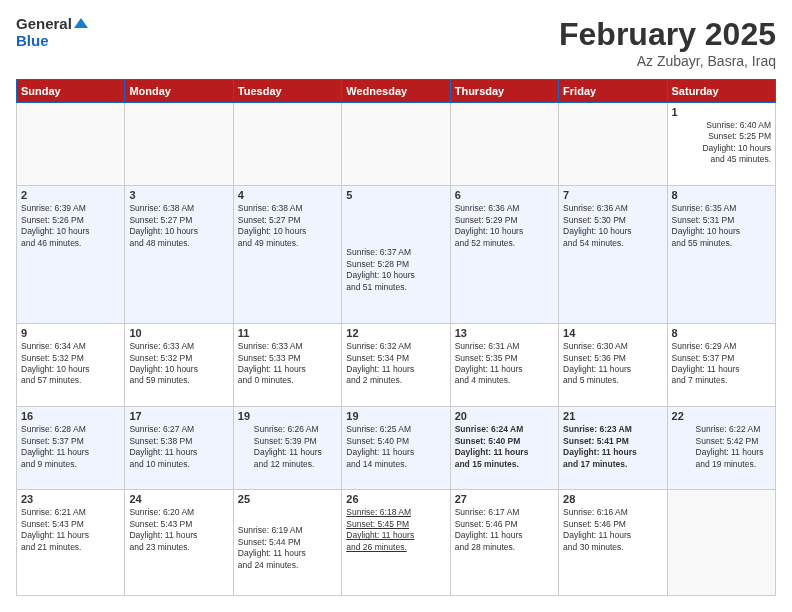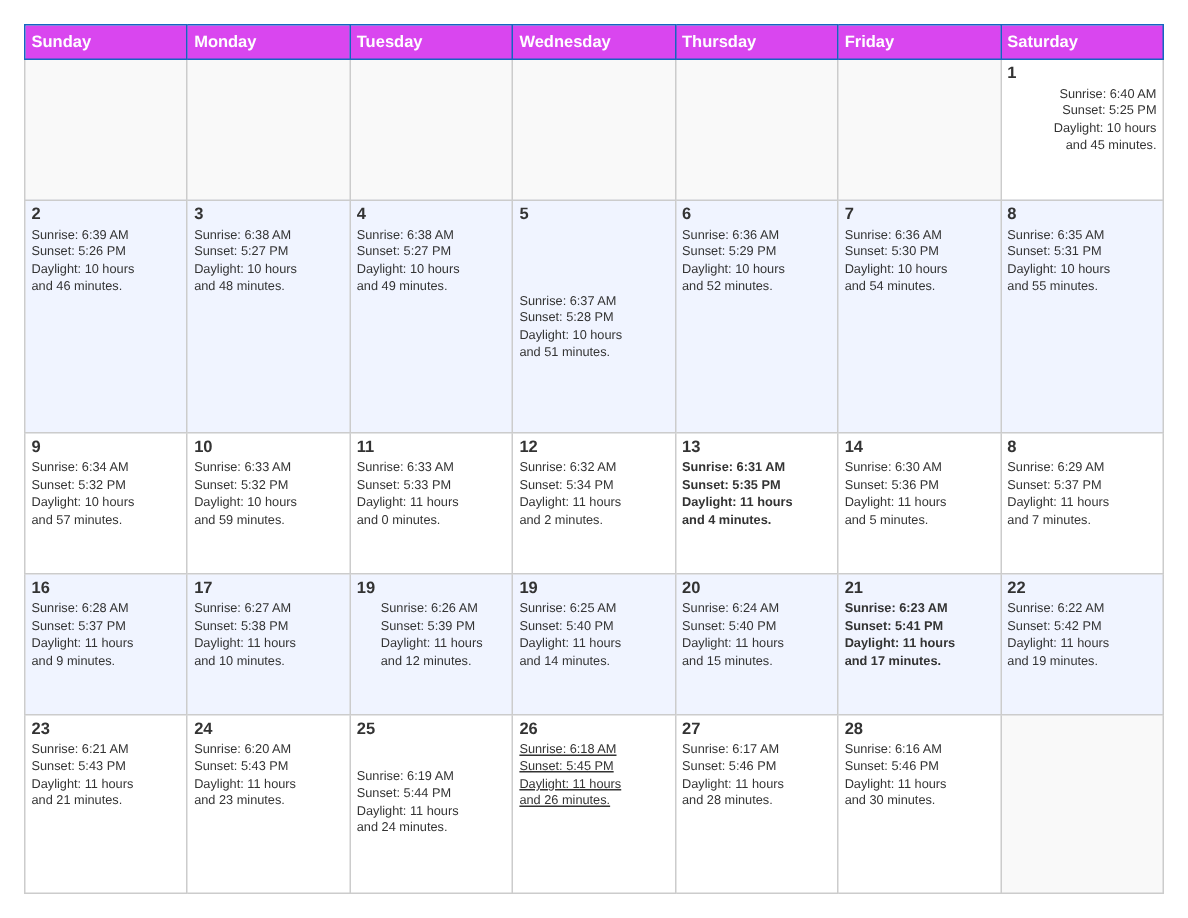--- a/index.html
+++ b/index.html
@@ -41,21 +41,21 @@
       color: #555;
     }
     .calendar {
       flex: 1;
       border: 1px solid #ccc;
       border-collapse: collapse;
       width: 100%;
       table-layout: fixed;
     }
     .calendar th {
-      background: #d946ef;
+      background: #b91c1c;
       color: #fff;
       font-size: 11px;
       font-weight: bold;
       padding: 5px 4px;
       border: 1px solid #1565c0;
       text-align: left;
     }
     .calendar td {
       border: 1px solid #ccc;
       vertical-align: top;
@@ -79,20 +79,32 @@
       color: #333;
     }
     .alt-row td {
       background: #f0f4ff;
     }
   </style>
 </head>
 <body>
 
 <div class="page">
+  <div class="header">
+    <div class="logo">
+  <div style="display:flex;flex-direction:column;line-height:1.1;">
+    <span style="font-size:15px;font-weight:bold;color:#333;">General<span style="display:inline-block;width:0;height:0;border-left:7px solid transparent;border-right:7px solid transparent;border-bottom:10px solid #1a7dca;margin-left:2px;vertical-align:middle;transform:translateY(-2px);"></span></span>
+    <span style="font-size:15px;font-weight:bold;color:#1565c0;">Blue</span>
+  </div>
+</div>
+    <div class="title-block">
+      <div class="month-title">February 2025</div>
+      <div class="location">Az Zubayr, Basra, Iraq</div>
+    </div>
+  </div>
 
   <table class="calendar">
     <thead>
       <tr>
         <th>Sunday</th>
         <th>Monday</th>
         <th>Tuesday</th>
         <th>Wednesday</th>
         <th>Thursday</th>
         <th>Friday</th>
@@ -190,21 +202,21 @@
           </td>
           <td>
             <span class="day-num">12</span>
             <div class="day-info" style="white-space: pre-line;">Sunrise: 6:32 AM
 Sunset: 5:34 PM
 Daylight: 11 hours
 and 2 minutes.</div>
           </td>
           <td>
             <span class="day-num">13</span>
-            <div class="day-info" style="white-space: pre-line; font-weight: bold;">Sunrise: 6:31 AM
+            <div class="day-info" style="white-space: pre-line;">Sunrise: 6:31 AM
 Sunset: 5:35 PM
 Daylight: 11 hours
 and 4 minutes.</div>
           </td>
           <td>
             <span class="day-num">14</span>
             <div class="day-info" style="white-space: pre-line;">Sunrise: 6:30 AM
 Sunset: 5:36 PM
 Daylight: 11 hours
 and 5 minutes.</div>
@@ -241,35 +253,35 @@
           </td>
           <td>
             <span class="day-num">19</span>
             <div class="day-info" style="white-space: pre-line;">Sunrise: 6:25 AM
 Sunset: 5:40 PM
 Daylight: 11 hours
 and 14 minutes.</div>
           </td>
           <td>
             <span class="day-num">20</span>
-            <div class="day-info" style="white-space: pre-line;">Sunrise: 6:24 AM
+            <div class="day-info" style="white-space: pre-line; font-weight: bold;">Sunrise: 6:24 AM
 Sunset: 5:40 PM
 Daylight: 11 hours
 and 15 minutes.</div>
           </td>
           <td>
             <span class="day-num">21</span>
             <div class="day-info" style="white-space: pre-line; font-weight: bold;">Sunrise: 6:23 AM
 Sunset: 5:41 PM
 Daylight: 11 hours
 and 17 minutes.</div>
           </td>
           <td>
             <span class="day-num">22</span>
-            <div class="day-info" style="white-space: pre-line;">Sunrise: 6:22 AM
+            <div class="day-info" style="white-space: pre-line; margin-left: 24px;">Sunrise: 6:22 AM
 Sunset: 5:42 PM
 Daylight: 11 hours
 and 19 minutes.</div>
           </td>
         </tr>
         <tr>
           <td>
             <span class="day-num">23</span>
             <div class="day-info" style="white-space: pre-line;">Sunrise: 6:21 AM
 Sunset: 5:43 PM

